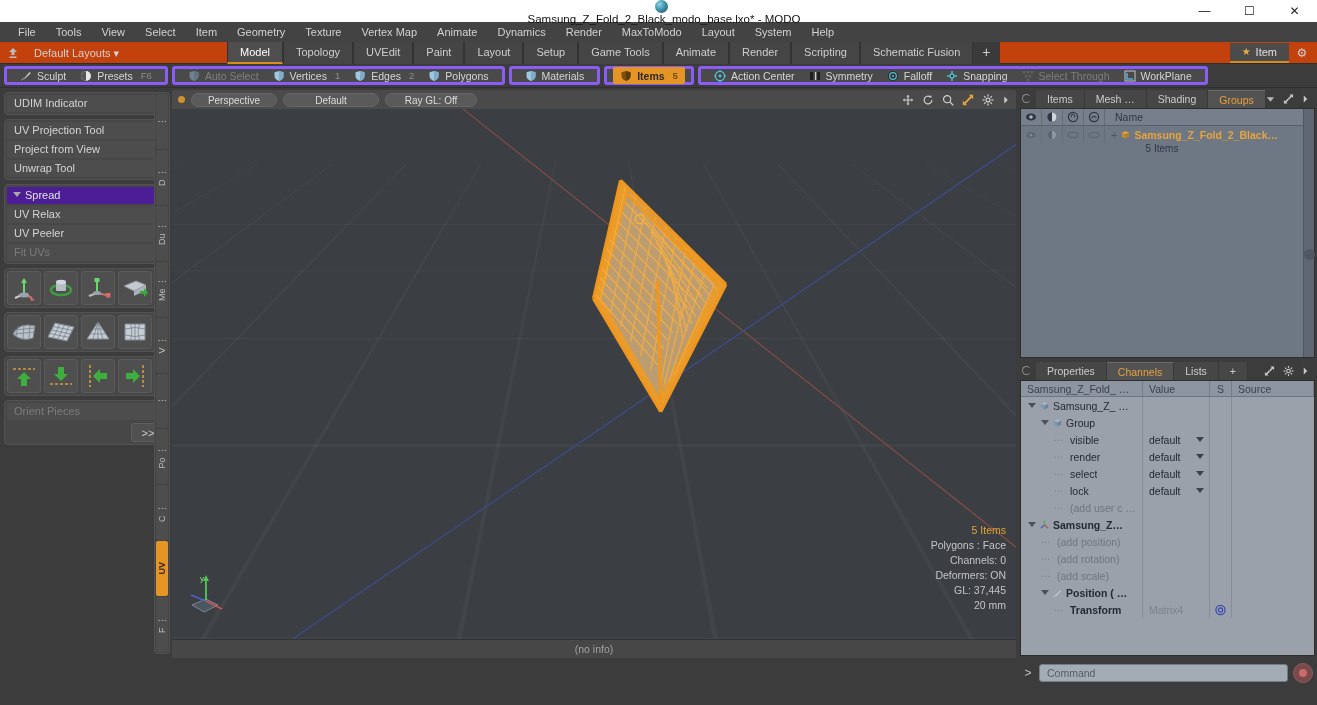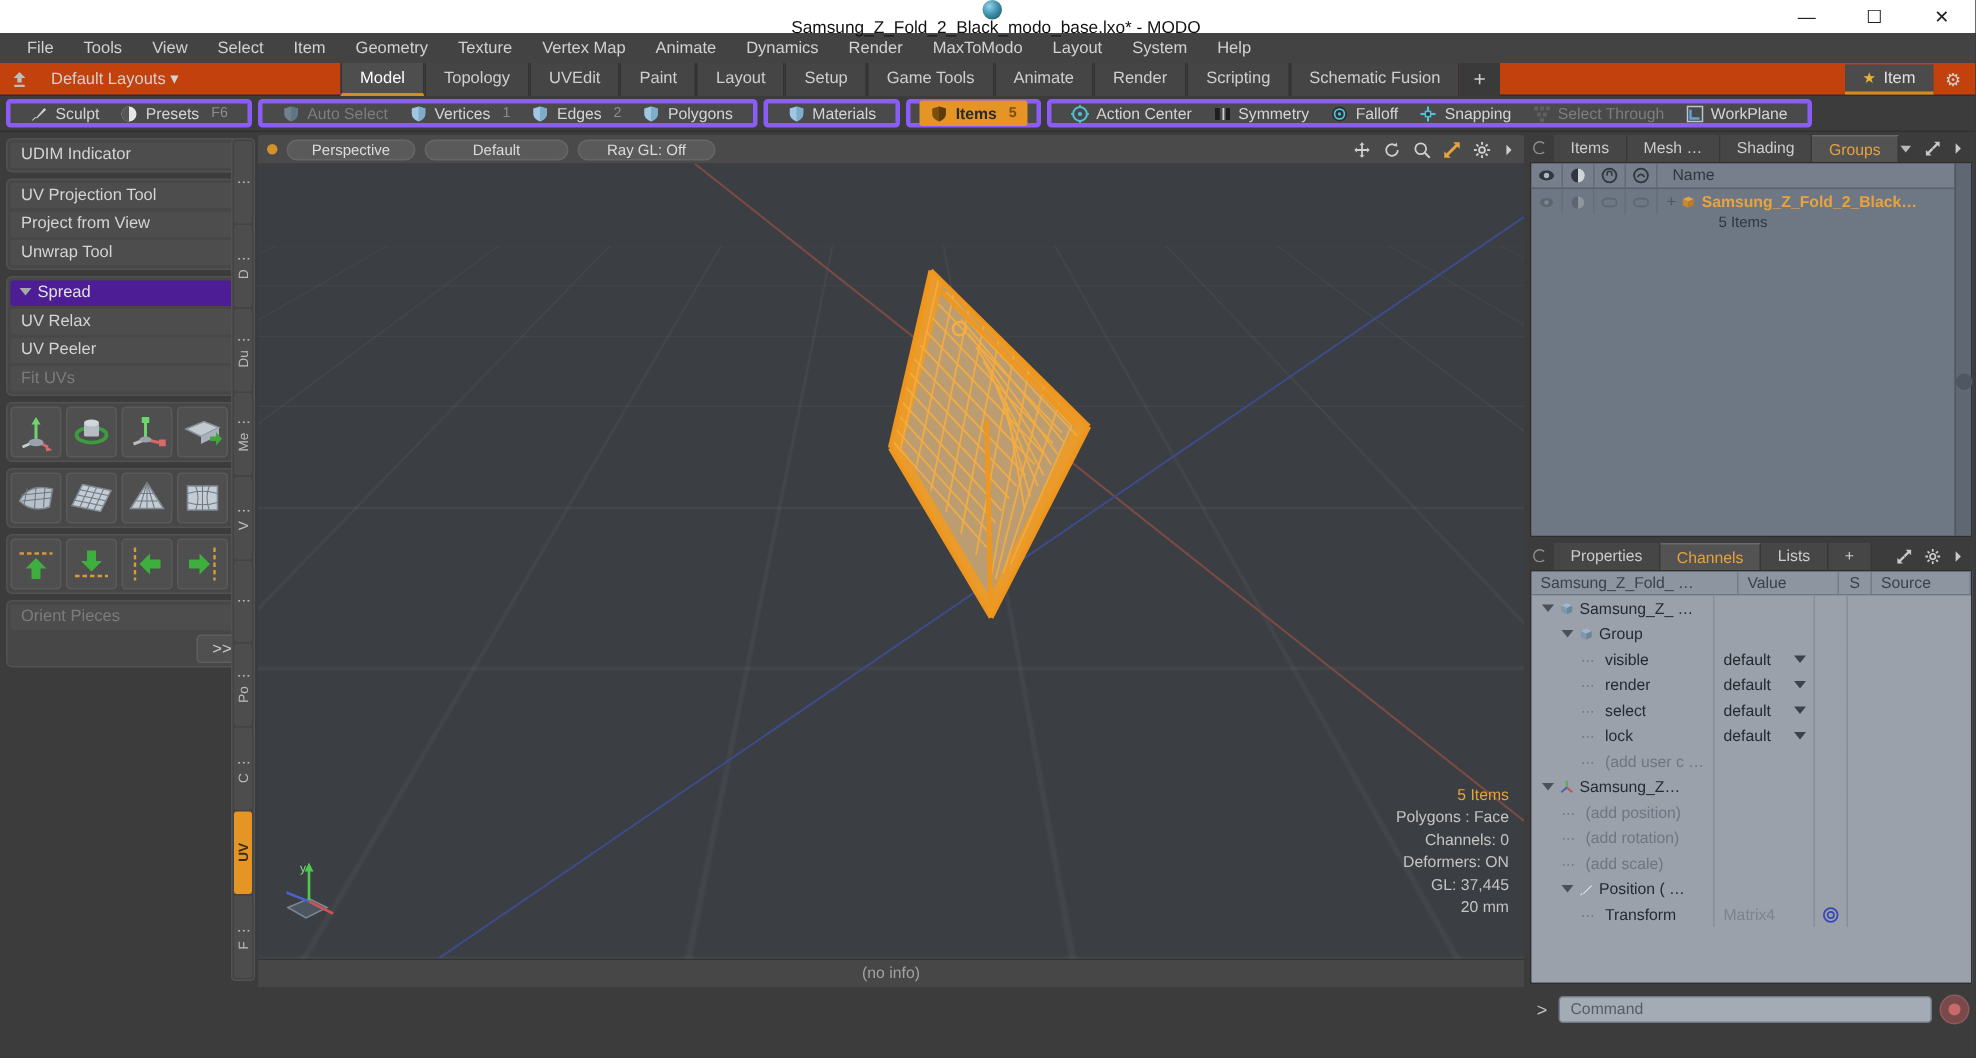--- a/index.html
+++ b/index.html
@@ -202,29 +202,29 @@
   .il-label { color: #e8a33c; font-weight: bold; font-size: 10.5px; white-space: nowrap; }
   .il-sub { height: 13px; text-align: center; font-size: 10px; color: #2f3640; background: #6e7884; }
   .il-body { flex: 1; background: #6e7884; }
   .ilscroll { width: 11px; background: #5f6872; border-left: 1px solid #4e565f; }
   .il-dot { width: 11px; height: 11px; border-radius: 50%; background: #4f5862; margin: 4px auto 0; }
 
   
   .chanlist { flex: 1; background: #8d95a0; border: 1px solid #2e2e2e; display: flex; flex-direction: column; overflow: hidden; }
   .ch-head { height: 16px; display: flex; background: #8d95a0; border-bottom: 1px solid #6e7681; }
   .ch-h { font-size: 10.5px; color: #3a424d; display: flex; align-items: center; padding-left: 6px; border-right: 1px solid #757d88; }
-  .ch-h.c1 { width: 138px; } .ch-h.c2 { width: 67px; } .ch-h.c3 { width: 22px; justify-content: center; padding-left: 0; } .ch-h.c4 { flex: 1; }
+  .ch-h.c1 { width: 122px; } .ch-h.c2 { width: 67px; } .ch-h.c3 { width: 22px; justify-content: center; padding-left: 0; } .ch-h.c4 { flex: 1; }
   .ch-rows { flex: 1; background: #9aa1ab; }
   .ch-row { height: 17px; display: flex; align-items: center; font-size: 10.5px; color: #232a33; }
   .ch-c1 { width: 122px; display: flex; align-items: center; gap: 3px; border-right: 1px solid #868e99; height: 17px; }
   .ch-c2 { width: 67px; display: flex; align-items: center; justify-content: space-between; padding: 0 5px 0 6px; border-right: 1px solid #868e99; height: 17px; }
   .ch-c3 { width: 22px; display: flex; align-items: center; justify-content: center; border-right: 1px solid #868e99; height: 17px; }
   .ch-c4 { flex: 1; height: 17px; }
   .ch-lbl { white-space: nowrap; overflow: hidden; }
-  .ch-lbl.bold { font-weight: normal; }
+  .ch-lbl.bold { font-weight: bold; }
   .ch-lbl.dim { color: #6e7681; }
   .ch-val { color: #23292f; }
   .ch-val.dim { color: #7c838d; }
   .tri-d { width: 0; height: 0; border-left: 4px solid transparent; border-right: 4px solid transparent; border-top: 5px solid #4a515b; }
   .dotsline { width: 13px; display: inline-block; color: #6e7681; font-size: 9px; letter-spacing: 1px; }
   .chev { width: 0; height: 0; border-left: 4px solid transparent; border-right: 4px solid transparent; border-top: 5px solid #3b424b; }
 
   
   .bottombar { height: 30px; background: #3c3c3c; display: flex; align-items: center; }
   .bb-left { flex: 1; }

